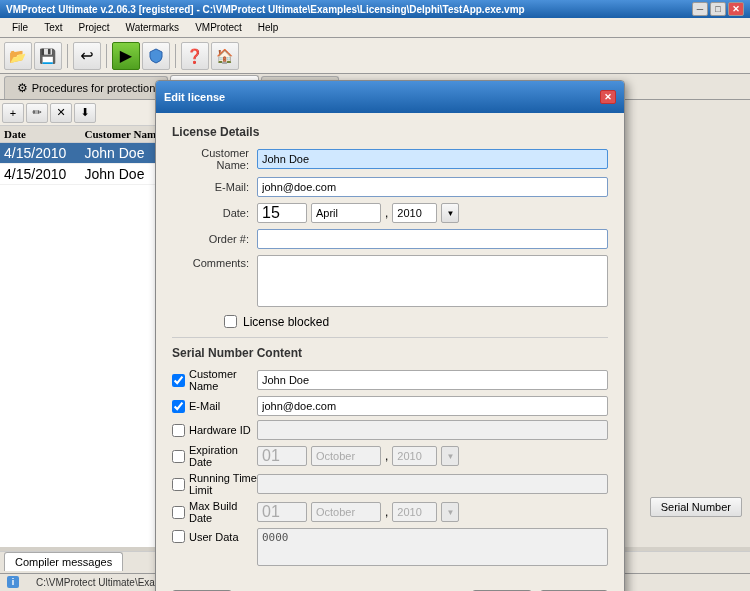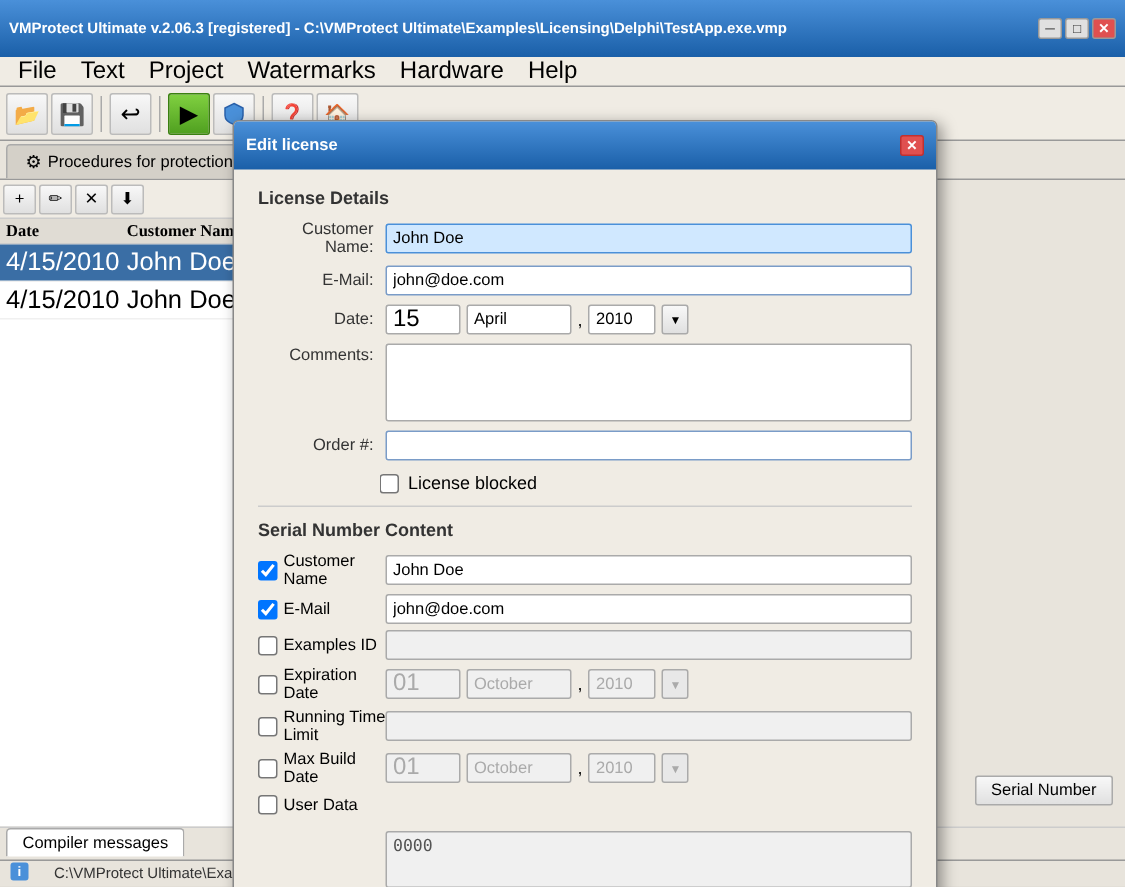--- a/index.html
+++ b/index.html
@@ -8,21 +8,21 @@
       font-size: 12px;
       background: #d4d0c8;
       width: 750px;
       height: 591px;
       overflow: hidden;
     }
 
     
     .title-bar {
       background: linear-gradient(to bottom, #4a90d9, #1a5fa8);
-      height: 38px;
+      height: 18px;
       display: flex;
       align-items: center;
       justify-content: space-between;
       padding: 0 6px;
       color: white;
       font-size: 11px;
       font-weight: bold;
     }
     .title-bar-buttons {
       display: flex;
@@ -48,21 +48,21 @@
       background: #f0ece4;
       height: 20px;
       display: flex;
       align-items: center;
       padding: 0 4px;
       border-bottom: 1px solid #999;
     }
     .menu-item {
       padding: 2px 8px;
       cursor: pointer;
-      font-size: 16px;
+      font-size: 10px;
     }
 
     
     .toolbar {
       background: #f0ece4;
       height: 36px;
       display: flex;
       align-items: center;
       padding: 2px 4px;
       gap: 2px;
@@ -159,21 +159,21 @@
       padding: 2px 4px;
       font-family: Liberation Serif, serif;
     }
     .list-col {
       flex: 1;
     }
     .list-row {
       display: flex;
       padding: 2px 4px;
       border-bottom: 1px solid #f0f0f0;
-      font-size: 17px;
+      font-size: 14px;
       cursor: pointer;
     }
     .list-row.selected { background: #3a6ea5; color: white; }
 
     
     .right-panel {
       flex: 1;
       background: #e8e4dc;
       position: relative;
       overflow: hidden;
@@ -333,22 +333,22 @@
       height: 52px;
       border: 1px solid #aaa;
       border-radius: 2px;
       padding: 2px 4px;
       font-size: 11px;
       background: white;
       resize: none;
     }
     .checkbox-row {
       display: flex;
-      align-items: flex-end;
-      margin: 8px 0 8px 81px;
+      align-items: flex-start;
+      margin: 8px 0 8px 52px;
     }
     .checkbox-row input[type=checkbox] {
       margin-right: 6px;
     }
     .divider {
       border-top: 1px solid #ccc;
       margin: 8px 0;
     }
 
     
@@ -379,21 +379,20 @@
     }
     .user-data-input {
       flex: 1;
       height: 38px;
       border: 1px solid #aaa;
       border-radius: 2px;
       padding: 2px 4px;
       font-size: 11px;
       background: #f0f0f0;
       resize: none;
-      margin-top: 26px;
     }
 
     
     .dialog-footer {
       display: flex;
       justify-content: space-between;
       align-items: center;
       padding: 8px 16px 12px;
     }
     .dialog-btn {
@@ -458,21 +457,21 @@
     <div class="title-btn">□</div>
     <div class="title-btn close">✕</div>
   </div>
 </div>
 
 <div class="menu-bar">
   <span class="menu-item">File</span>
   <span class="menu-item">Text</span>
   <span class="menu-item">Project</span>
   <span class="menu-item">Watermarks</span>
-  <span class="menu-item">Hardware</span>
+  <span class="menu-item">VMProtect</span>
   <span class="menu-item">Help</span>
 </div>
 
 <div class="toolbar">
   <div class="toolbar-btn">📂</div>
   <div class="toolbar-btn">💾</div>
   <div class="toolbar-sep"></div>
   <div class="toolbar-btn" style="font-size:16px;">↩</div>
   <div class="toolbar-sep"></div>
   <div class="toolbar-btn" style="background:linear-gradient(to bottom,#80d040,#50a020); border-color:#3a8010; font-size:16px;">▶</div>
@@ -563,28 +562,28 @@
         <span class="form-label">Date:</span>
         <div class="date-row">
           <input class="date-num" type="text" value="15" style="">
           <input class="date-month" type="text" value="April" style="">
           <span>,</span>
           <input class="date-year" type="text" value="2010" style="">
           <div class="date-dropdown-btn">▼</div>
         </div>
       </div>
 
+      <div class="form-row">
+        <span class="form-label">Order #:</span>
+        <input class="form-input" type="text" style="">
+      </div>
+
       <div class="form-row" style="align-items:flex-start;">
         <span class="form-label" style="padding-top:2px;">Comments:</span>
         <textarea class="comments-input" style=""></textarea>
-      </div>
-
-      <div class="form-row">
-        <span class="form-label">Order #:</span>
-        <input class="form-input" type="text" style="">
       </div>
 
       <div class="checkbox-row">
         <input type="checkbox" style="">
         <span>License blocked</span>
       </div>
 
       <div class="divider"></div>
 
       <div class="section-title">Serial Number Content</div>
@@ -601,21 +600,21 @@
         <div class="snc-checkbox">
           <input type="checkbox" checked="" style="">
           <span>E-Mail</span>
         </div>
         <input class="snc-input" type="text" value="john@doe.com" style="">
       </div>
 
       <div class="snc-row">
         <div class="snc-checkbox">
           <input type="checkbox" style="">
-          <span>Examples ID</span>
+          <span>Hardware ID</span>
         </div>
         <input class="snc-input disabled" type="text" disabled="" style="">
       </div>
 
       <div class="snc-row">
         <div class="snc-checkbox">
           <input type="checkbox" style="">
           <span>Expiration Date</span>
         </div>
         <div class="date-row">

